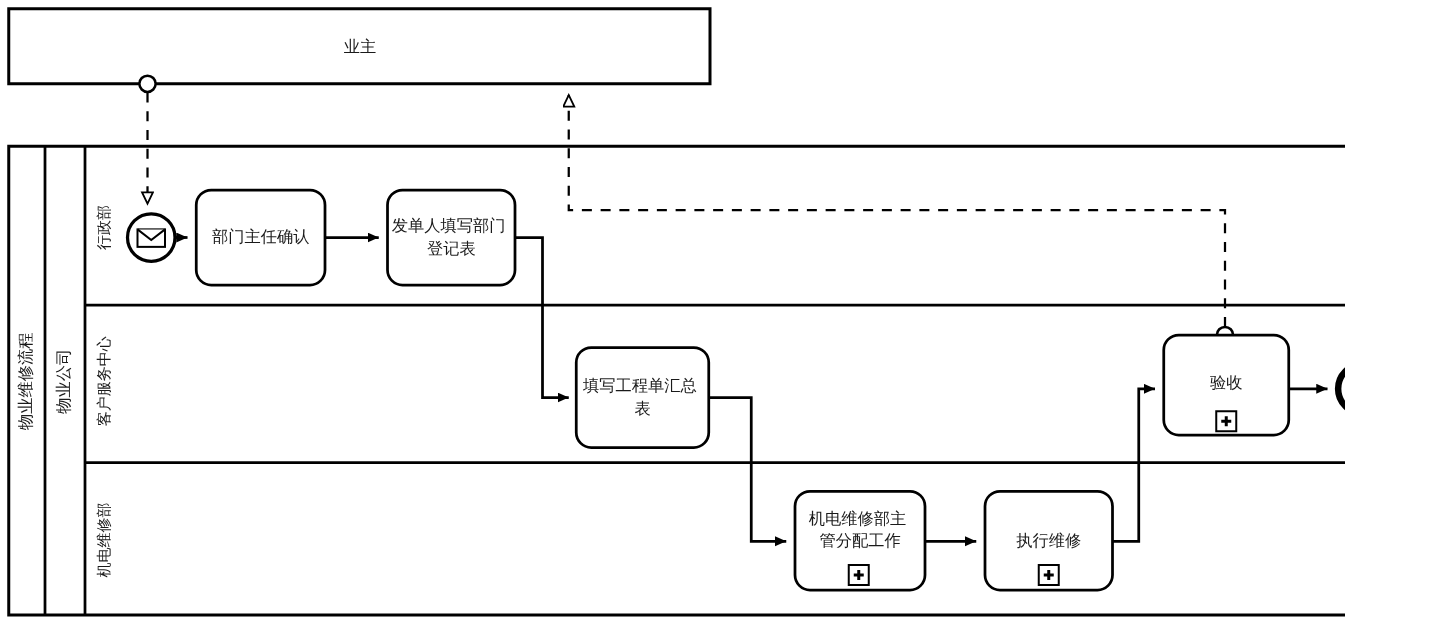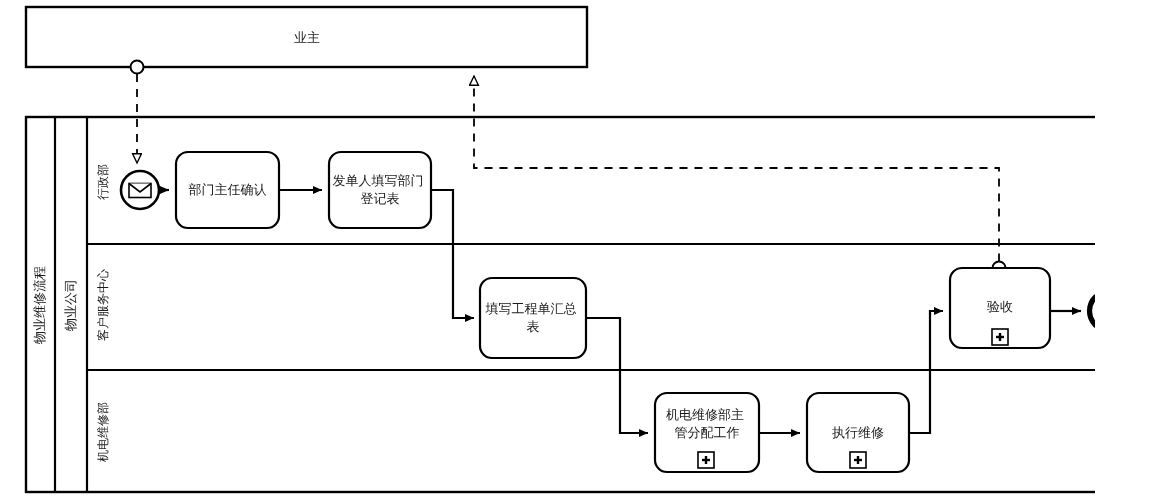--- a/index.html
+++ b/index.html
@@ -9,21 +9,20 @@
   }
   body {
     font-family: "DejaVu Sans", "Liberation Sans", sans-serif;
   }
   #canvas {
     position: relative;
     width: 1076px;
     height: 500px;
     background: #ffffff;
     overflow: hidden;
-    margin-left: 19px;
   }
   svg#diagram {
     position: absolute;
     left: 0;
     top: 0;
     width: 1150px;
     height: 500px;
   }
   .pool-rect, .lane-rect, .band-rect {
     fill: #ffffff;

